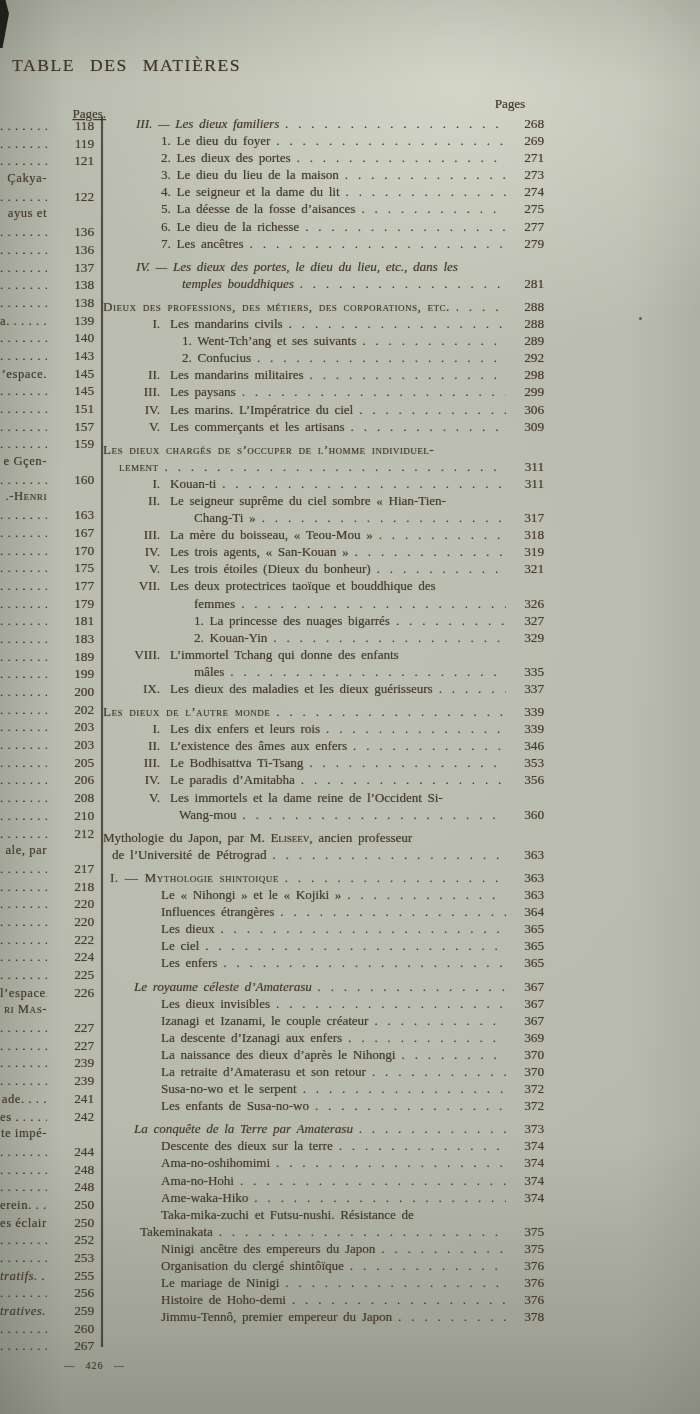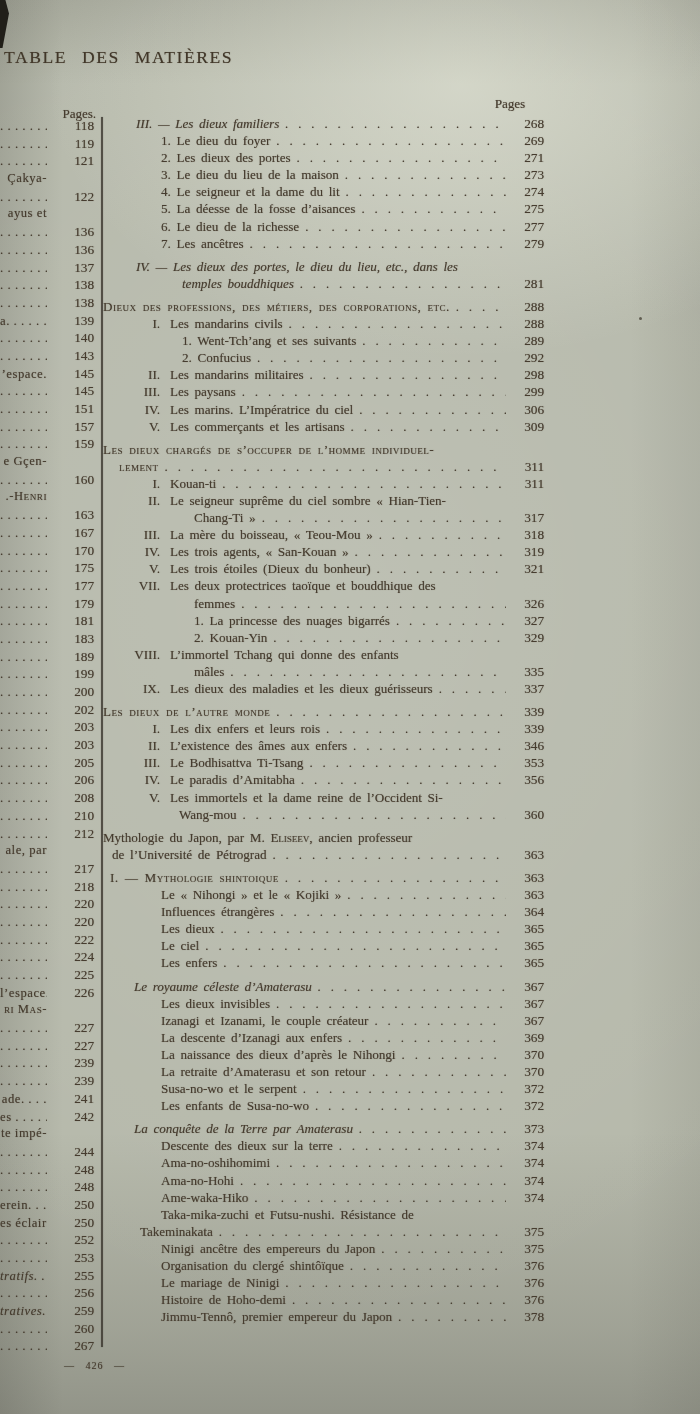--- a/index.html
+++ b/index.html
@@ -13,24 +13,24 @@
       linear-gradient(to right, rgba(45,44,38,0.16), rgba(0,0,0,0) 9%, rgba(0,0,0,0) 90%, rgba(60,58,50,0.09) 100%),
       #b6b9ab;
   }
   .photo{position:absolute;inset:0;color:#463c2f;
     text-shadow:0.3px 0.4px 0.8px rgba(70,60,46,0.55);
     filter:blur(0.3px);}
   .corner-sliver{position:absolute;left:0;top:0;width:9px;height:48px;background:#17150f;
     clip-path:polygon(0 0,60% 0,100% 28%,28% 100%,0 100%);opacity:.92;}
   .speck{position:absolute;left:639px;top:317px;width:3px;height:3px;border-radius:50%;
     background:#4a463a;opacity:.8;}
-  .title{position:absolute;left:4px;top:47px;margin:0;font-size:17.5px;font-weight:normal;
+  .title{position:absolute;left:4px;top:47px;margin:8px;font-size:17.5px;font-weight:normal;
     letter-spacing:1.6px;word-spacing:9px;color:#413729;}
   .pages-h{position:absolute;font-size:13px;}
-  .pages-h.left{left:0;width:96px;text-align:right;top:106px;}
+  .pages-h.left{left:10px;width:96px;text-align:right;top:106px;text-decoration:underline;}
   .pages-h.right{left:466px;width:88px;text-align:center;top:96px;}
   .divider{position:absolute;left:101px;top:117px;width:2px;height:1230px;
     background:rgba(52,48,40,0.78);box-shadow:0 0 1px rgba(52,48,40,0.6);}
   
   .left-col{position:absolute;left:0;top:118px;width:94px;}
   .lrow{display:flex;align-items:baseline;height:17.7px;}
   .lfrag{flex:1;min-width:0;text-align:right;margin-right:7px;font-size:12.5px;
     white-space:nowrap;overflow:hidden;letter-spacing:0.6px;}
   .lnum{width:40px;text-align:right;font-size:13.2px;}
   

